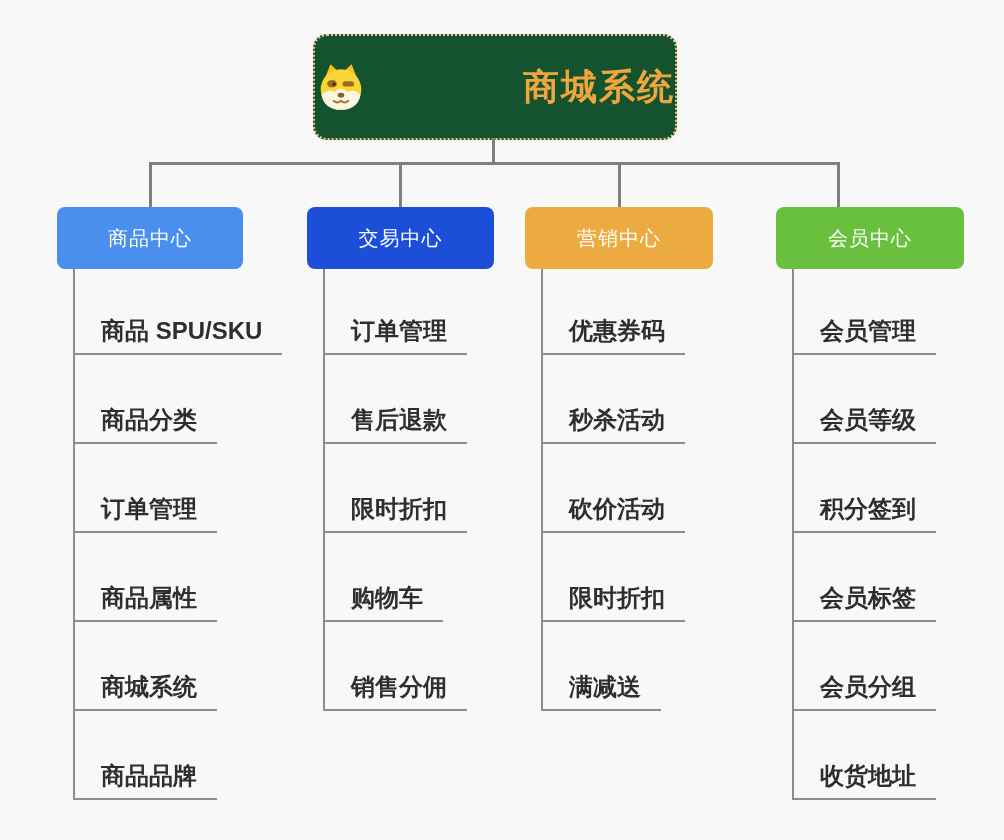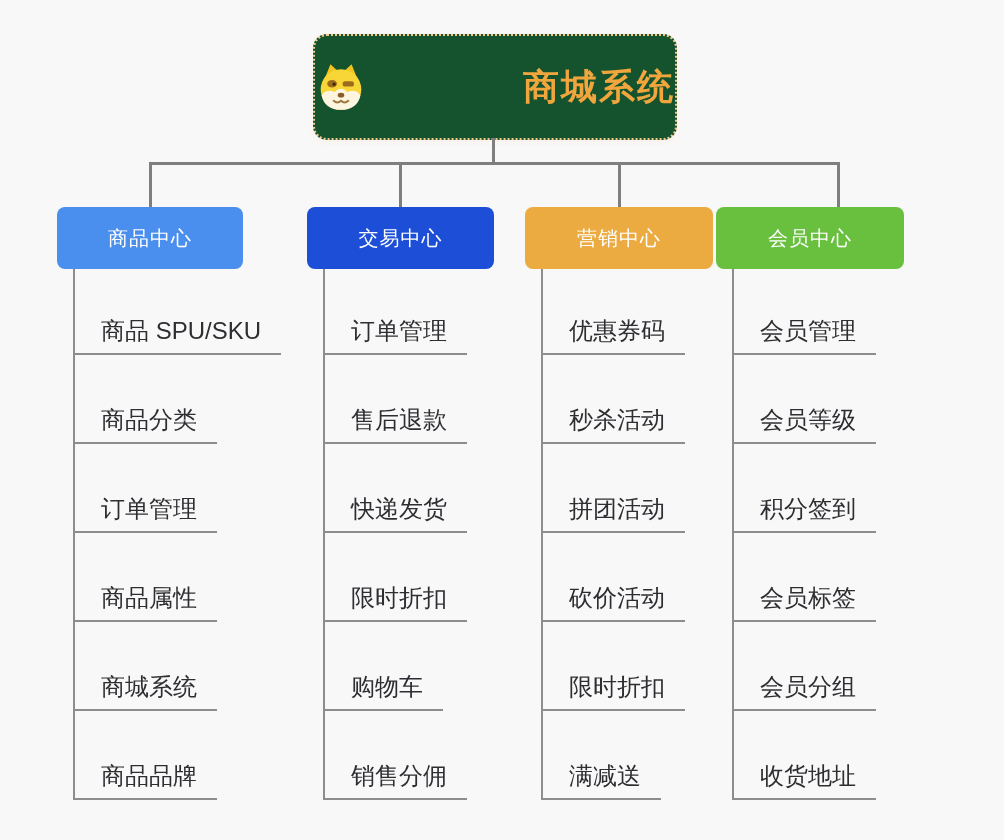--- a/index.html
+++ b/index.html
@@ -32,37 +32,37 @@
   .drop-1{left:149px;}
   .drop-2{left:399px;}
   .drop-3{left:618px;}
   .drop-4{left:837px;}
 
   
   .branch{position:absolute;top:207px;}
   .branch:nth-of-type(1){left:57px;width:186px;}
   .branch:nth-of-type(2){left:307px;width:187px;}
   .branch:nth-of-type(3){left:525px;width:188px;}
-  .branch:nth-of-type(4){left:716px;width:188px;}
+  .branch:nth-of-type(4){left:776px;width:188px;}
   .branch-box{
     height:62px;border-radius:8px;
     display:flex;align-items:center;justify-content:center;
     color:#ffffff;font-size:20px;letter-spacing:1px;
   }
   .items{
     margin-left:16px;
     border-left:2px solid #8d8d8d;
     display:flex;flex-direction:column;align-items:flex-start;
   }
   .item{
     box-sizing:border-box;height:89px;
     display:flex;align-items:flex-end;
     padding:0 20px 6px 26px;
     border-bottom:2px solid #8d8d8d;
-    font-size:24px;color:#2e2e32;white-space:nowrap;
+    font-size:24px;color:#2e2e32;white-space:nowrap;font-weight:bold;
   }
   .item:first-child{height:86px;}
 </style>
 </head>
 <body>
 
 <div class="canvas">
 
   <div class="root-node">
     <svg class="dog-icon" viewBox="0 0 64 64" aria-hidden="true">
@@ -97,33 +97,31 @@
           <div class="item">商城系统</div>
           <div class="item">商品品牌</div>
         </div>
   </div>
 
   <div class="branch">
     <div class="branch-box" style="background: #1d4ed8;">交易中心</div>
     <div class="items">
           <div class="item">订单管理</div>
           <div class="item">售后退款</div>
-          <div class="item">快递发货</div>
           <div class="item">限时折扣</div>
           <div class="item">购物车</div>
           <div class="item">销售分佣</div>
         </div>
   </div>
 
   <div class="branch">
     <div class="branch-box" style="background: rgb(236, 171, 64);">营销中心</div>
     <div class="items">
           <div class="item">优惠券码</div>
           <div class="item">秒杀活动</div>
-          <div class="item">拼团活动</div>
           <div class="item">砍价活动</div>
           <div class="item">限时折扣</div>
           <div class="item">满减送</div>
         </div>
   </div>
 
   <div class="branch">
     <div class="branch-box" style="background: rgb(105, 192, 62);">会员中心</div>
     <div class="items">
           <div class="item">会员管理</div>

